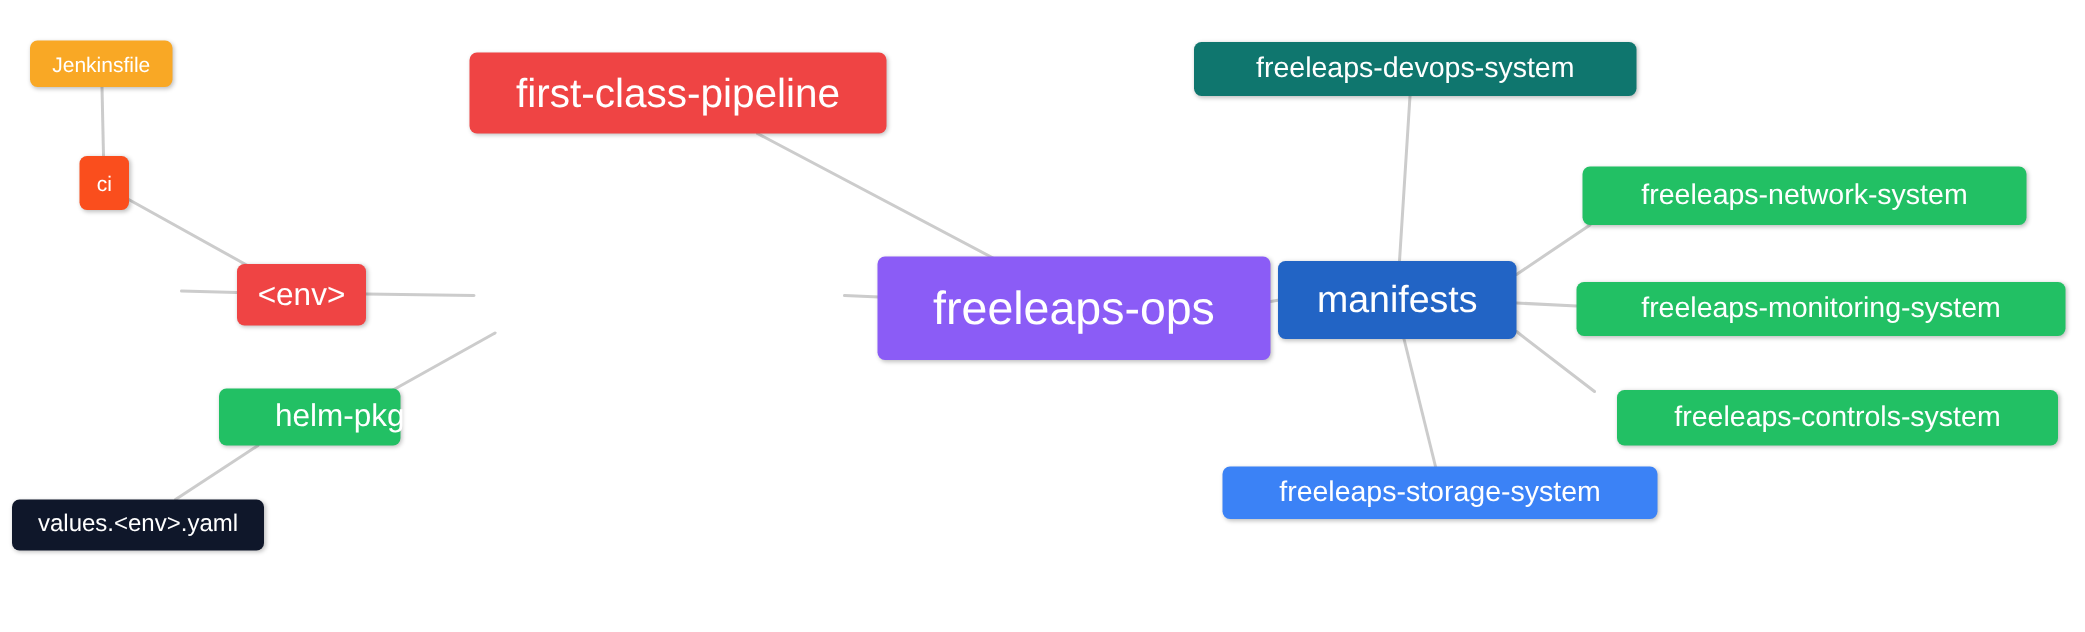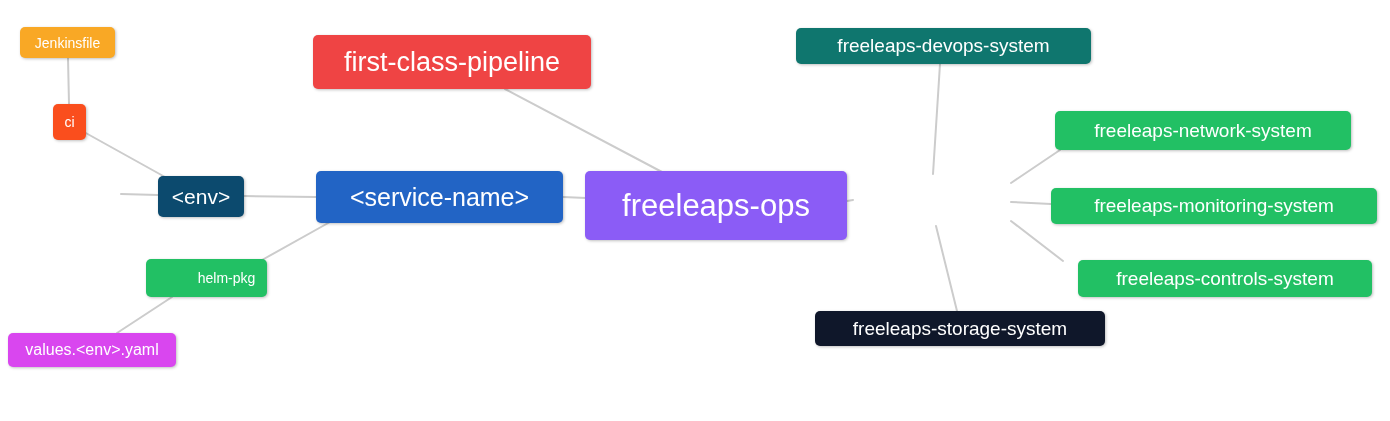--- a/index.html
+++ b/index.html
@@ -33,21 +33,21 @@
     white-space: nowrap;
     cursor: pointer;
     box-sizing: border-box;
     user-select: none;
   }
   
   .pos-jenkinsfile     { left: 20px;   top: 27px;  width: 95px;  height: 31px; font-size: 14px; }
   .pos-ci              { left: 53px;   top: 104px; width: 33px;  height: 36px; font-size: 14px; }
   .pos-argo-app        { left: 31px;   top: 176px; width: 90px;  height: 35px; font-size: 17px; }
   .pos-env             { left: 158px;  top: 176px; width: 86px;  height: 41px; font-size: 21px; }
-  .pos-helm-pkg        { left: 146px;  top: 259px; width: 121px; height: 38px; font-size: 14px; padding-left: 40px; }
+  .pos-helm-pkg        { left: 146px;  top: 259px; width: 121px; height: 38px; font-size: 21px; padding-left: 40px; }
   .pos-values-env-yaml { left: 8px;    top: 333px; width: 168px; height: 34px; font-size: 16px; }
   .pos-first-class-pipeline { left: 313px; top: 35px;  width: 278px; height: 54px; font-size: 27px; }
   .pos-service-name    { left: 316px;  top: 171px; width: 247px; height: 52px; font-size: 25px; }
   .pos-freeleaps-ops   { left: 585px;  top: 171px; width: 262px; height: 69px; font-size: 31px; }
   .pos-manifests       { left: 852px;  top: 174px; width: 159px; height: 52px; font-size: 25px; }
   .pos-devops-system   { left: 796px;  top: 28px;  width: 295px; height: 36px; font-size: 19px; }
   .pos-network-system  { left: 1055px; top: 111px; width: 296px; height: 39px; font-size: 19px; }
   .pos-monitoring-system { left: 1051px; top: 188px; width: 326px; height: 36px; font-size: 19px; }
   .pos-controls-system { left: 1061px; top: 260px; width: 294px; height: 37px; font-size: 19px; }
   .pos-storage-system  { left: 815px;  top: 311px; width: 290px; height: 35px; font-size: 19px; }
@@ -69,25 +69,25 @@
     <line x1="847" y1="201" x2="853" y2="200" stroke="#cccccc"></line>
     <line x1="933" y1="174" x2="940" y2="64" stroke="#cccccc"></line>
     <line x1="1011" y1="183" x2="1060" y2="150" stroke="#cccccc"></line>
     <line x1="1011" y1="202" x2="1051" y2="204" stroke="#cccccc"></line>
     <line x1="1011" y1="221" x2="1063" y2="261" stroke="#cccccc"></line>
     <line x1="936" y1="226" x2="957" y2="311" stroke="#cccccc"></line>
   </svg>
 
   <div class="node pos-jenkinsfile" style="background: rgb(249, 168, 37);">Jenkinsfile</div>
   <div class="node pos-ci" style="background: rgb(250, 78, 29);">ci</div>
-  <div class="node pos-env" style="background: #0c4a6e;">&lt;env&gt;</div>
+  <div class="node pos-env" style="background: #ef4444;">&lt;env&gt;</div>
   <div class="node pos-helm-pkg" style="background: rgb(34, 192, 100);">helm-pkg</div>
-  <div class="node pos-values-env-yaml" style="background: #d946ef;">values.&lt;env&gt;.yaml</div>
+  <div class="node pos-values-env-yaml" style="background: #0f172a;">values.&lt;env&gt;.yaml</div>
   <div class="node pos-first-class-pipeline" style="background: #ef4444;">first-class-pipeline</div>
-  <div class="node pos-service-name" style="background: rgb(34, 100, 197);">&lt;service-name&gt;</div>
   <div class="node pos-freeleaps-ops" style="background: #8b5cf6;">freeleaps-ops</div>
+  <div class="node pos-manifests" style="background: rgb(34, 100, 197);">manifests</div>
   <div class="node pos-devops-system" style="background: #0f766e;">freeleaps-devops-system</div>
   <div class="node pos-network-system" style="background: rgb(34, 192, 100);">freeleaps-network-system</div>
   <div class="node pos-monitoring-system" style="background: rgb(34, 192, 100);">freeleaps-monitoring-system</div>
   <div class="node pos-controls-system" style="background: rgb(34, 192, 100); margin-left: 17px;">freeleaps-controls-system</div>
-  <div class="node pos-storage-system" style="background: #0f172a;">freeleaps-storage-system</div>
+  <div class="node pos-storage-system" style="background: #3b82f6;">freeleaps-storage-system</div>
 
 </div>
 
 </body></html>

